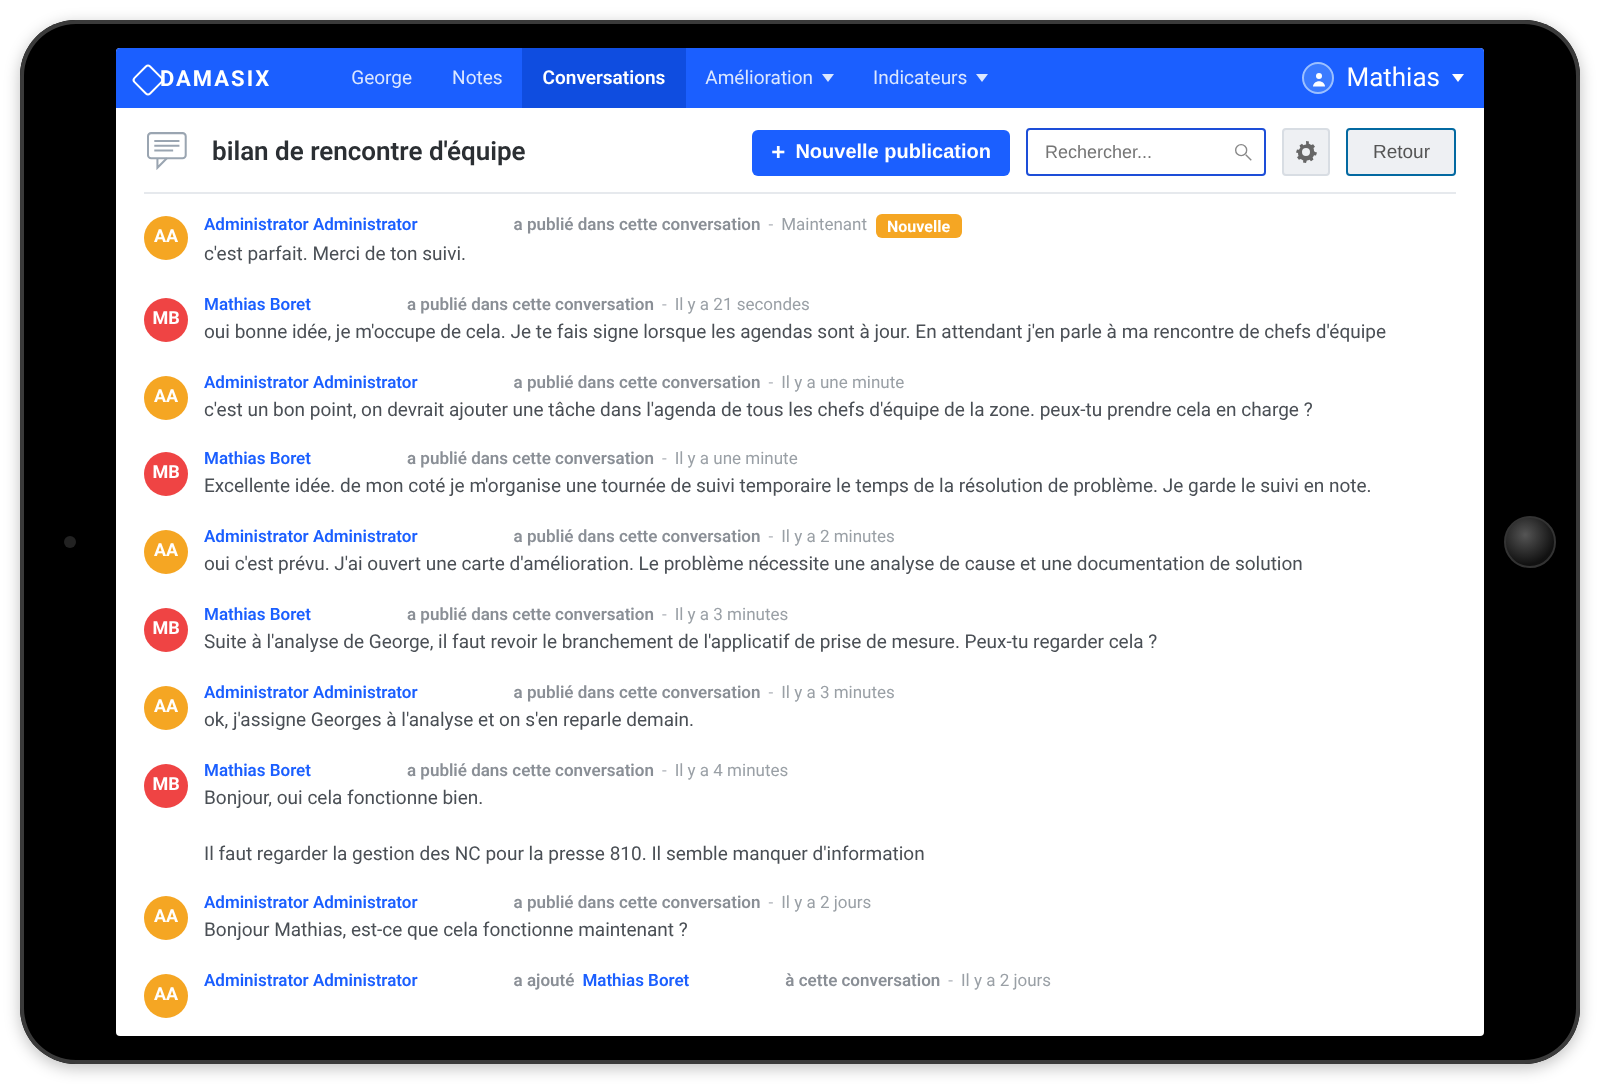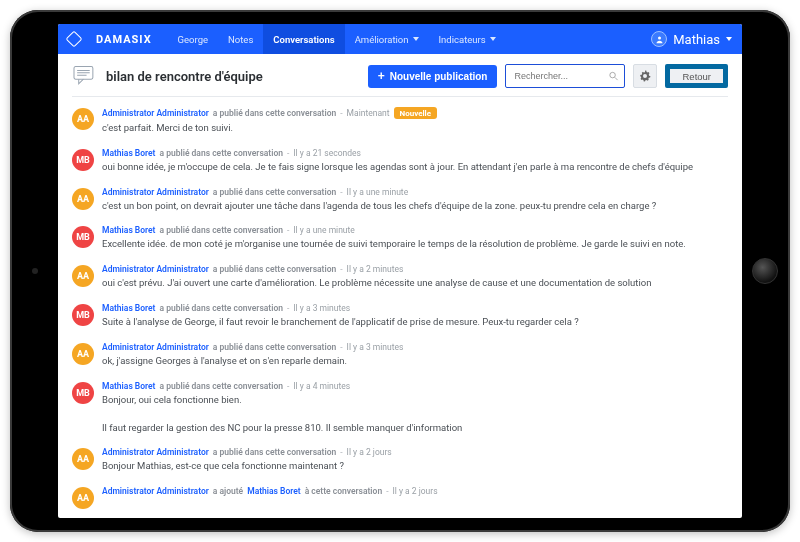--- a/index.html
+++ b/index.html
@@ -53,24 +53,24 @@
     background: #1b5fff;
     color: #fff;
     height: 30px;
     display: flex;
     align-items: center;
     padding: 0 10px;
     gap: 4px;
     flex: 0 0 auto;
   }
   .brand {
-    display: flex; align-items: flex-start; gap: 16px;
+    display: flex; align-items: flex-end; gap: 0;
     font-weight: 700; letter-spacing: 1px;
     font-size: 11px;
-    margin-right: 12px;
+    margin-right: 26px;
   }
   .brand-icon {
     width: 12px; height: 12px;
     border: 1.5px solid #fff;
     border-radius: 2px;
     transform: rotate(45deg);
   }
   .nav-item {
     padding: 0 10px;
     height: 30px;
@@ -130,21 +130,21 @@
   .search .mag {
     position:absolute;right:6px;top:50%;transform:translateY(-50%);
     width:11px;height:11px;stroke:#888;stroke-width:1.5;fill:none;
   }
   .icon-btn {
     width:24px;height:24px;border:1px solid #d8dde3;border-radius:2px;
     background:#eef0f3;display:flex;align-items:center;justify-content:center;cursor:pointer;
   }
   .icon-btn svg { width:12px;height:12px;stroke:#666;fill:#666; }
   .btn-secondary {
-    height:24px;padding:0 12px;border:5px solid #0369a1;border-radius:2px;
+    height:24px;padding:0 12px;border:1px solid #0369a1;border-radius:2px;
     background:#eef0f3;color:#555;font-size:9.5px;cursor:pointer;
   }
 
   .divider { height:1px;background:#e6e9ed;margin:0 14px; }
 
   
   .messages {
     flex:1;overflow:hidden;padding:4px 14px 0 14px;
   }
   .msg { display:flex;gap:8px;padding:6px 0 7px 0; }
@@ -152,21 +152,21 @@
     width:22px;height:22px;border-radius:50%;flex:0 0 auto;
     display:flex;align-items:center;justify-content:center;
     color:#fff;font-weight:700;font-size:9px;
     margin-top:1px;
   }
   .avatar.aa { background:#f5a623; }
   .avatar.mb { background:#ef4444; }
   .msg-body { flex:1;min-width:0; }
   .msg-head { font-size:8.5px;color:#9aa0a6;display:flex;align-items:center;flex-wrap:wrap;gap:4px; }
   .msg-head .author { color:#1b5fff;font-weight:600;text-align:right; }
-  .msg-head .action { color:#8a8f96;font-weight:600; }
+  .msg-head .action { color:#8a8f96;font-weight:600;margin-left:44px; }
   .msg-head .dash { color:#b0b4ba; }
   .msg-head .time { color:#9aa0a6; }
   .badge-new {
     background:#f5a623;color:#fff;border-radius:3px;padding:1.5px 6px;font-size:8px;font-weight:700;
   }
   .msg-text { font-size:9.5px;color:#4a4f55;margin-top:3px;line-height:1.35; }
   .msg-text.secondary { margin-top:15px; }
 </style>
 </head>
 <body>

